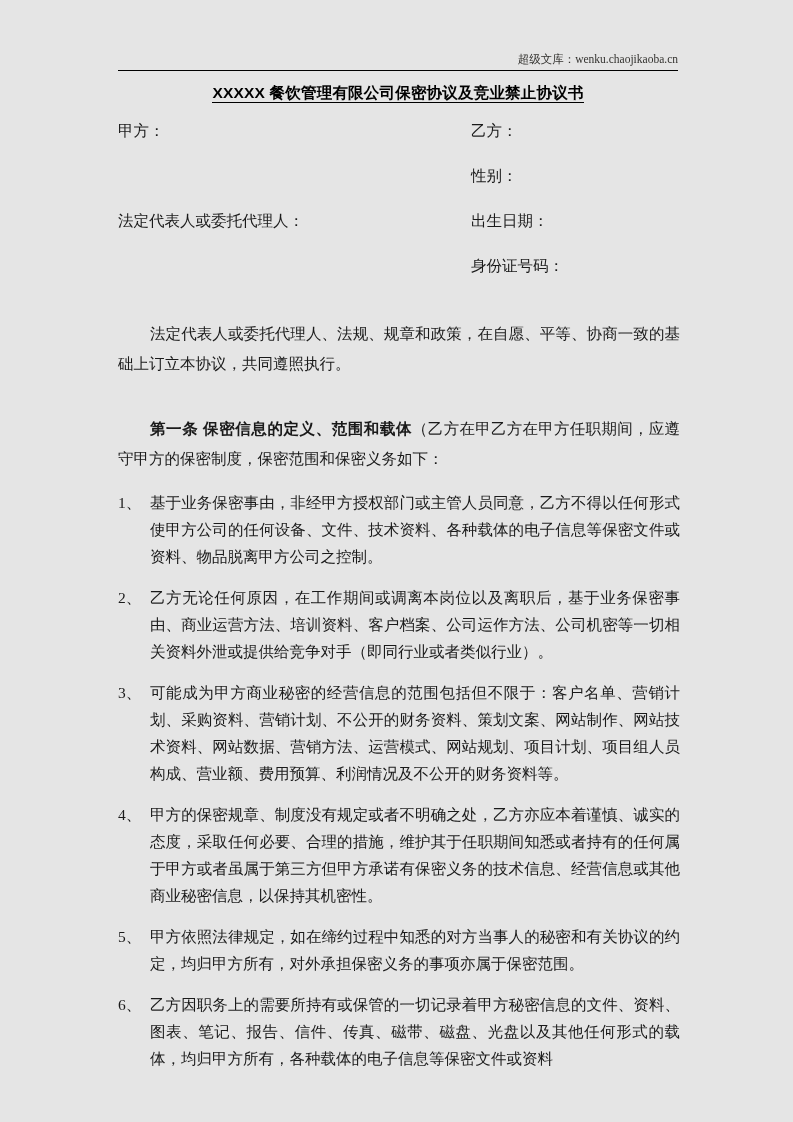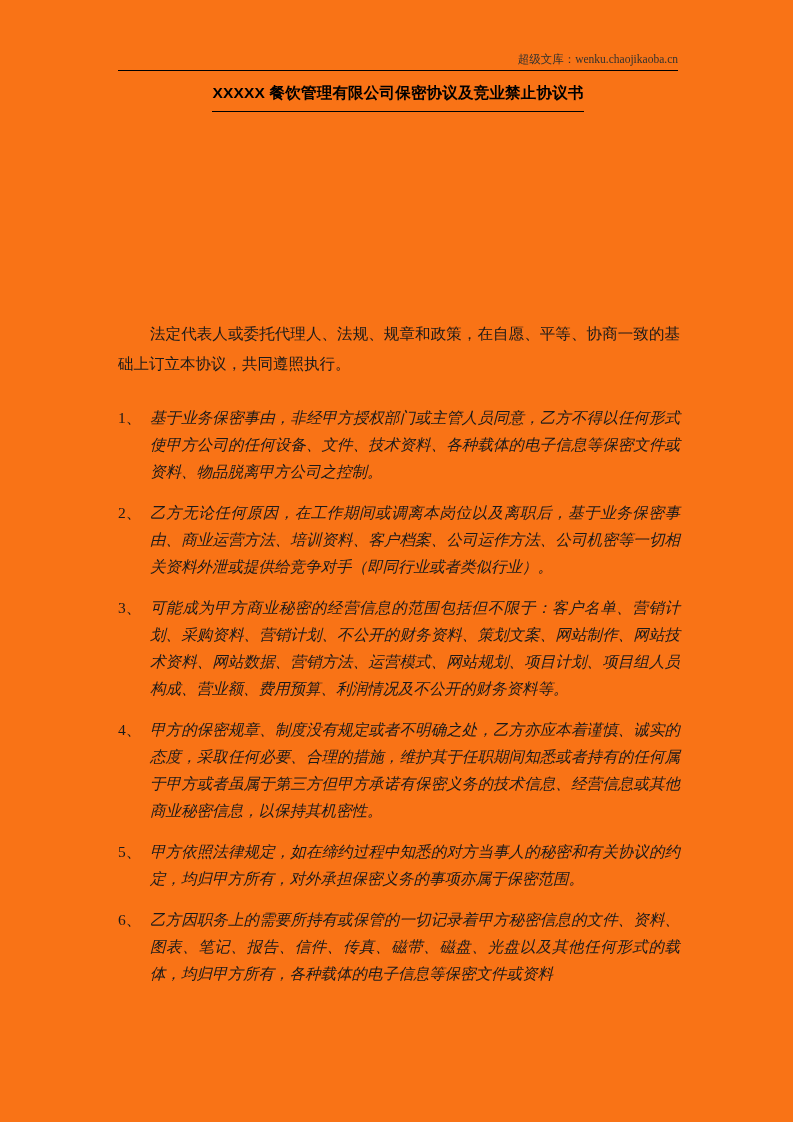--- a/index.html
+++ b/index.html
@@ -4,21 +4,21 @@
 <style>
   html, body {
     margin: 0;
     padding: 0;
     background: #ffffff;
   }
   .page {
     position: relative;
     width: 793px;
     height: 1122px;
-    background: #f97316;
+    background: #e5e5e5;
     margin: 0 auto;
     overflow: hidden;
     font-family: "Liberation Serif", "DejaVu Serif", serif;
     color: #1a1a1a;
   }
 
   
   .header {
     position: absolute;
     left: 118px;
@@ -49,21 +49,21 @@
     text-align: center;
     font-family: "Liberation Sans", "DejaVu Sans", sans-serif;
     font-weight: bold;
     font-size: 15.5px;
     line-height: 22px;
     letter-spacing: 0.2px;
     color: #000000;
   }
   .doc-title span {
     border-bottom: 1.3px solid #000000;
-    padding-bottom: 10px;
+    padding-bottom: 1px;
   }
 
   
   .parties {
     position: absolute;
     left: 118px;
     top: 120px;
     width: 562px;
     height: 175px;
   }
@@ -134,41 +134,55 @@
     position: absolute;
     left: 0px;
     top: 0;
     width: 32px;
     font-size: 15.5px;
     line-height: 27px;
     white-space: nowrap;
   }
   .clause .clause-text {
     display: block;
-    font-style: italic;
   }
 </style>
 </head>
 <body>
 
 <div class="page">
 
   <div class="header">
     <div class="header-watermark">超级文库：wenku.chaojikaoba.cn</div>
     <hr class="header-rule">
   </div>
 
   <div class="doc-title">
     <span>XXXXX 餐饮管理有限公司保密协议及竞业禁止协议书</span>
   </div>
 
+  <div class="parties">
+    <div class="party-col left">
+      <div class="party-line" style="top:0px;">甲方：</div>
+      <div class="party-line" style="top:90px;">法定代表人或委托代理人：</div>
+    </div>
+    <div class="party-col right">
+      <div class="party-line" style="top:0px;">乙方：</div>
+      <div class="party-line" style="top:45px;">性别：</div>
+      <div class="party-line" style="top:90px;">出生日期：</div>
+      <div class="party-line" style="top:135px;">身份证号码：</div>
+    </div>
+  </div>
 
   <p class="intro">法定代表人或委托代理人、法规、规章和政策，在自愿、平等、协商一致的基础上订立本协议，共同遵照执行。</p>
 
   <div class="article">
+    <p class="article-head">
+      <span class="strong">第一条  保密信息的定义、范围和载体</span><span>（乙方在甲乙方在甲方任职期间，应遵守甲方的保密制度，保密范围和保密义务如下：</span>
+    </p>
 
     <ol class="clause-list">
       <li class="clause">
         <span class="marker">1、</span>
         <span class="clause-text">基于业务保密事由，非经甲方授权部门或主管人员同意，乙方不得以任何形式使甲方公司的任何设备、文件、技术资料、各种载体的电子信息等保密文件或资料、物品脱离甲方公司之控制。</span>
       </li>
       <li class="clause">
         <span class="marker">2、</span>
         <span class="clause-text">乙方无论任何原因，在工作期间或调离本岗位以及离职后，基于业务保密事由、商业运营方法、培训资料、客户档案、公司运作方法、公司机密等一切相关资料外泄或提供给竞争对手（即同行业或者类似行业）。</span>
       </li>

